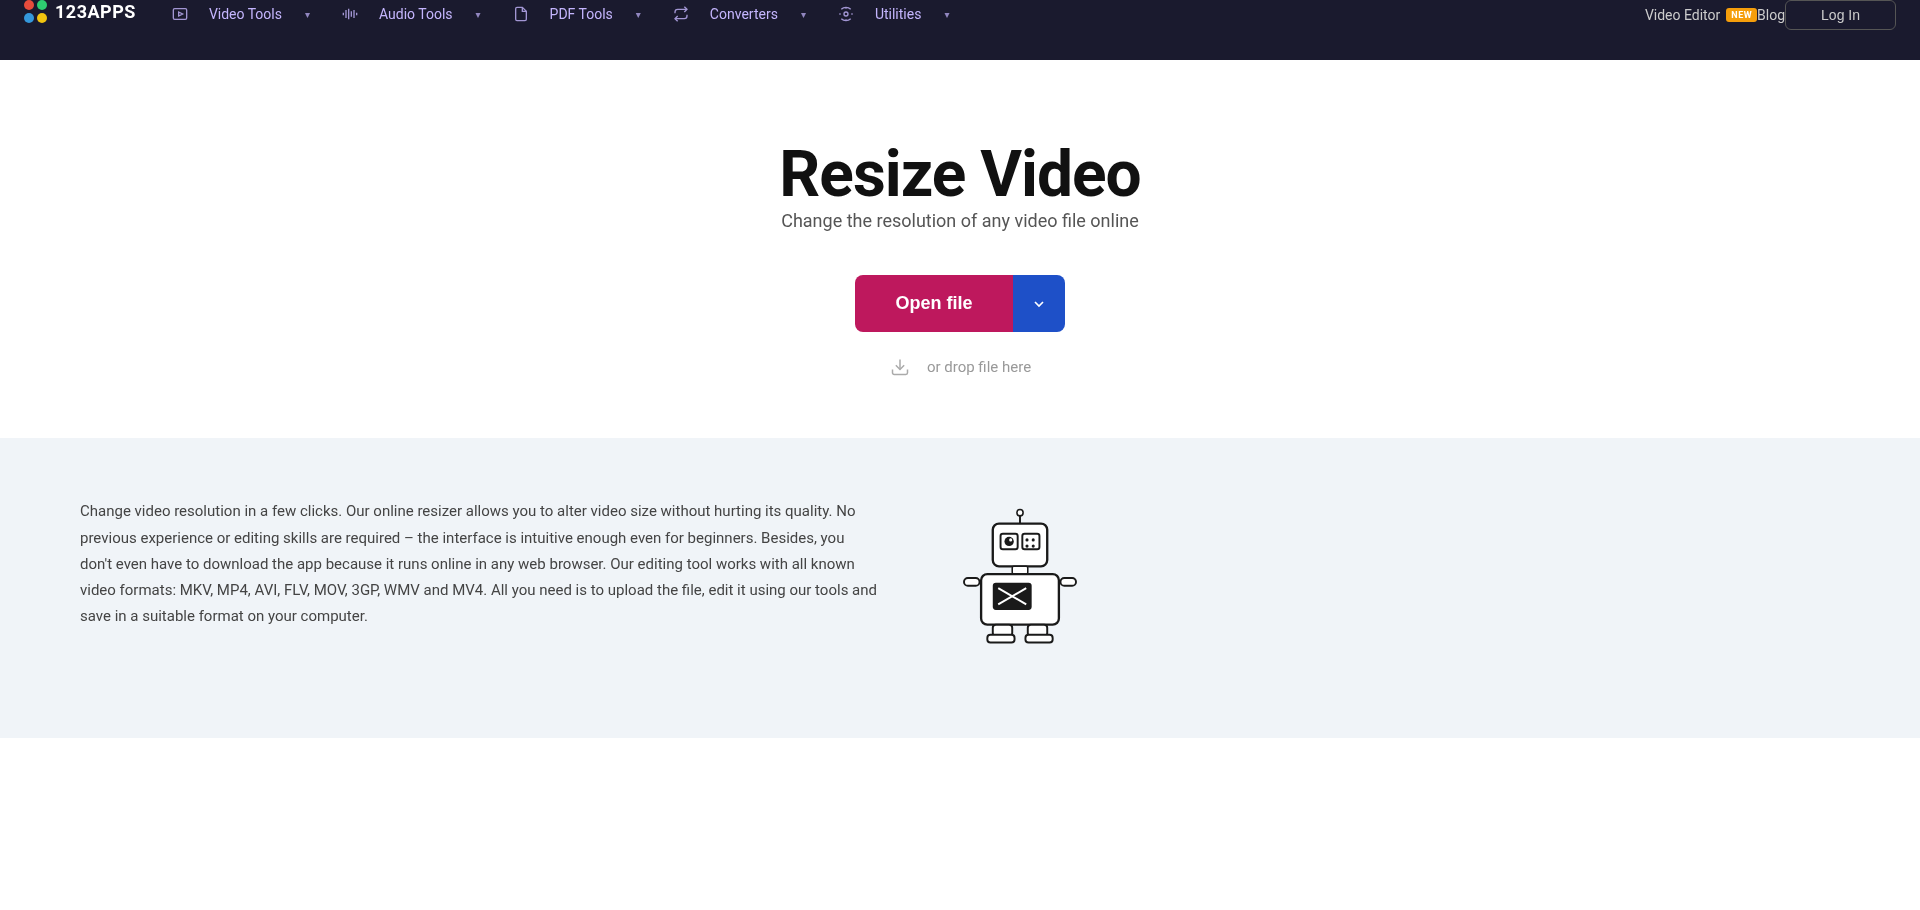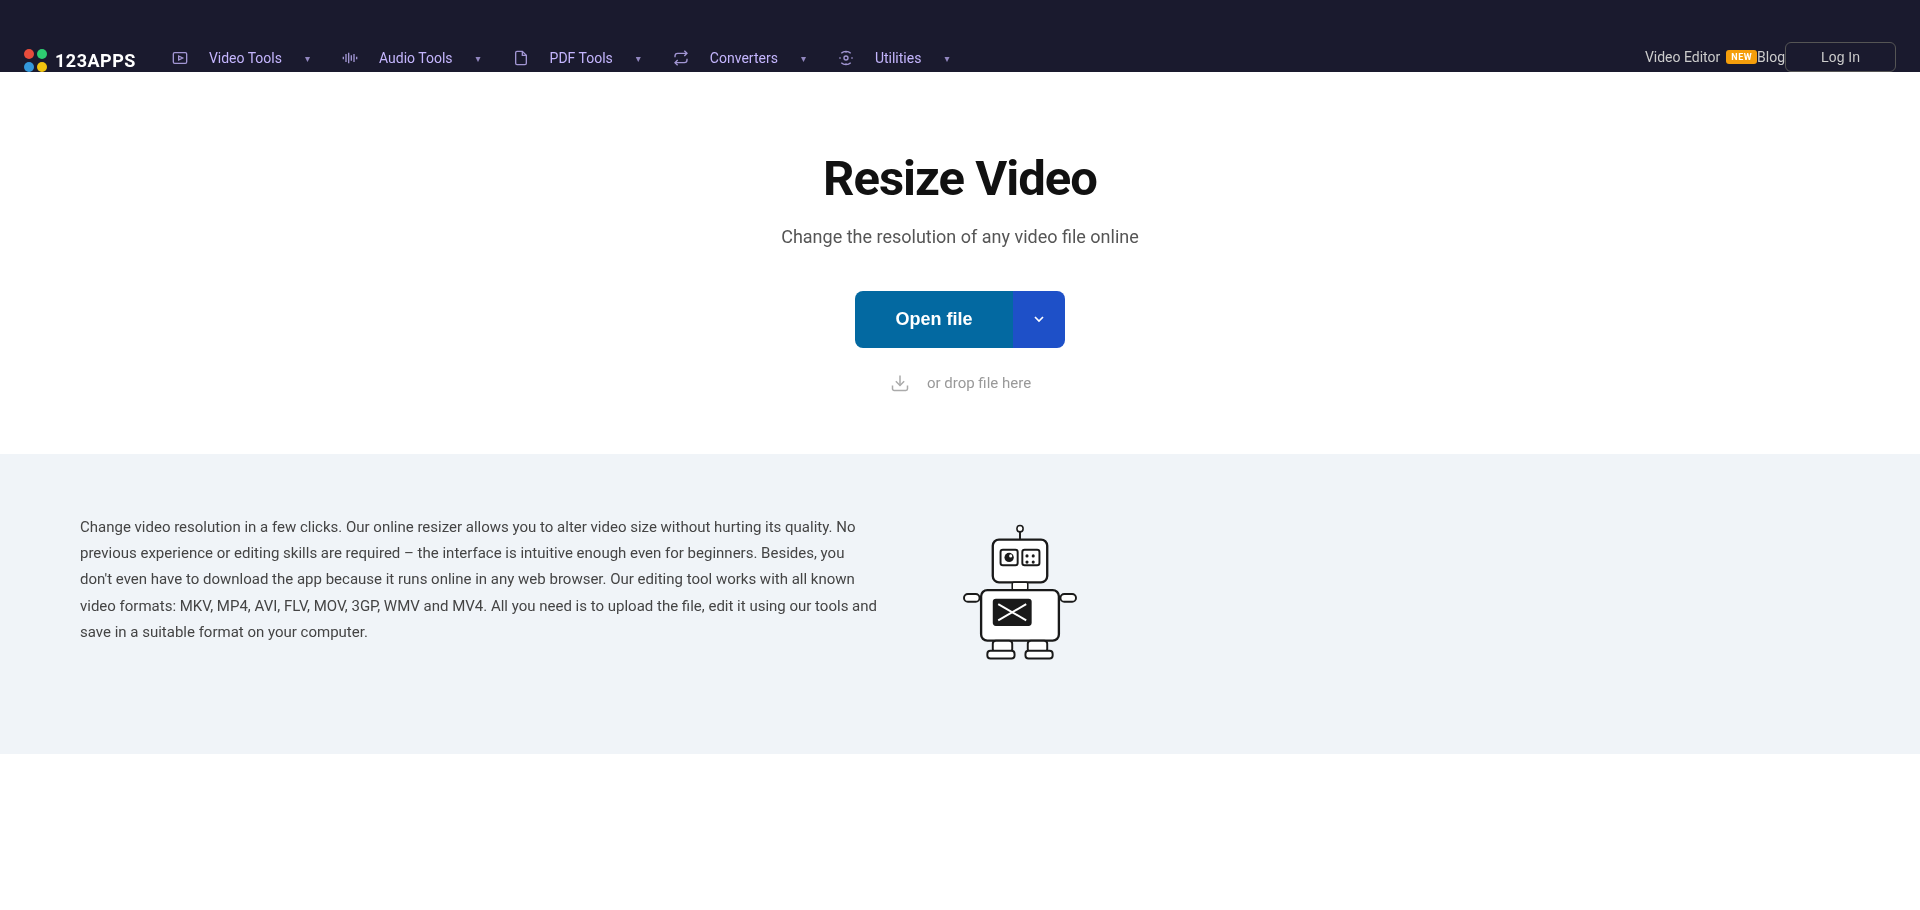--- a/index.html
+++ b/index.html
@@ -1,23 +1,23 @@
 <!DOCTYPE html>
 <html><head>
   <meta charset="utf-8">
   <style>
     * { box-sizing: border-box; margin: 0; padding: 0; }
     body { font-family: -apple-system, BlinkMacSystemFont, 'Segoe UI', Roboto, sans-serif; background: #fff; color: #1a1a1a; }
 
     
     nav {
       background: #1a1a2e;
-      height: 72px;
-      display: flex;
-      align-items: flex-end;
+      height: 60px;
+      display: flex;
+      align-items: flex-start;
       padding: 0 24px;
       gap: 8px;
       position: relative;
       z-index: 10;
     }
     .nav-logo {
       display: flex;
       align-items: center;
       gap: 8px;
       margin-right: 16px;
@@ -83,41 +83,40 @@
       transition: border-color 0.2s, color 0.2s;
     }
 
     
     .hero {
       background: #fff;
       text-align: center;
       padding: 80px 20px 60px;
     }
     .hero-title {
-      font-size: 49px;
+      font-size: 64px;
       font-weight: 700;
       color: #111;
       line-height: 1.1;
-      margin-bottom: 20px;
       letter-spacing: -1px;
     }
     .hero-subtitle {
       font-size: 18px;
       color: #555;
       margin-bottom: 44px;
     }
     .open-file-wrapper {
       display: inline-flex;
       align-items: stretch;
       border-radius: 8px;
       overflow: hidden;
       margin-bottom: 24px;
     }
     .btn-open-file {
-      background: #0369a1;
+      background: #be185d;
       color: #fff;
       font-size: 18px;
       font-weight: 600;
       padding: 18px 40px;
       border: none;
       cursor: pointer;
       transition: background 0.2s;
     }
     .btn-chevron {
       background: #1e50c8;

